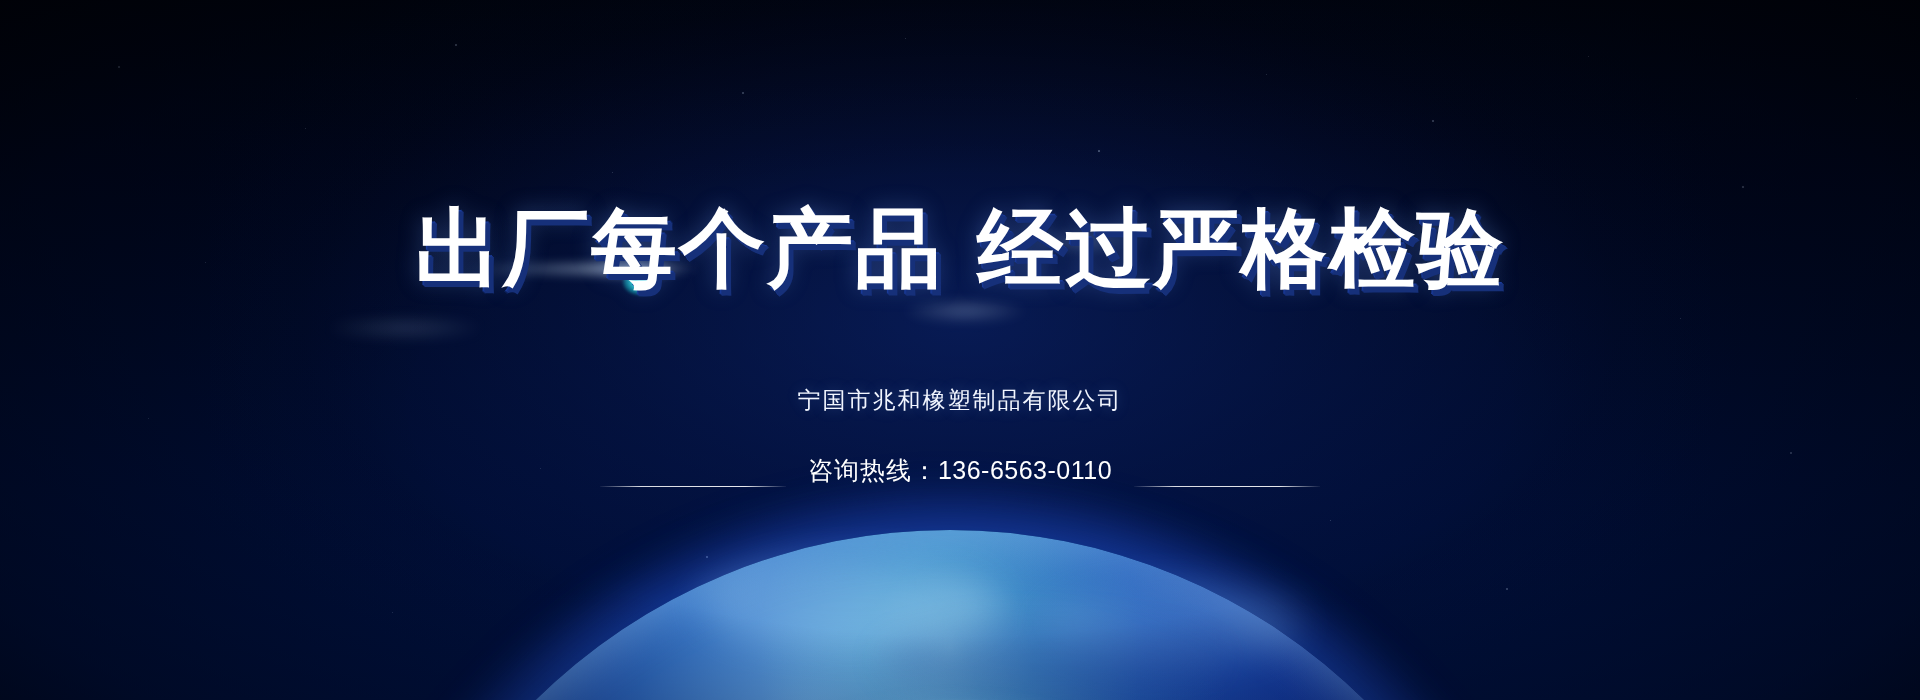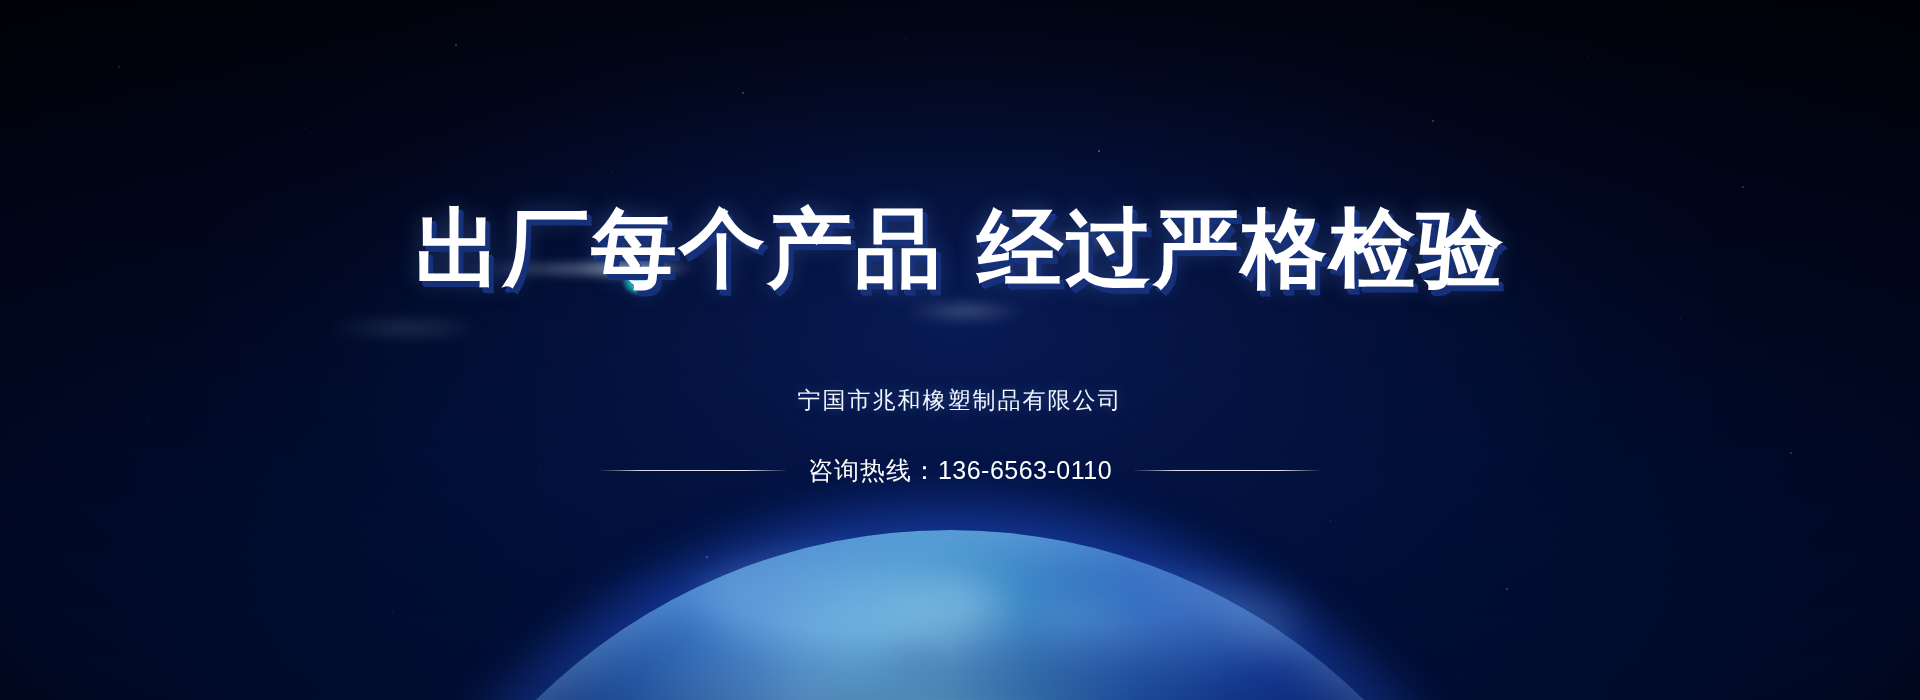--- a/index.html
+++ b/index.html
@@ -245,21 +245,21 @@
     font-weight: 400;
     letter-spacing: 2px;
     color: #f2f6ff;
     white-space: nowrap;
     text-shadow: 0 0 14px rgba(120, 170, 255, 0.30);
   }
 
   .hotline-row {
     margin-top: 38px;
     display: flex;
-    align-items: center;
+    align-items: flex-end;
     justify-content: center;
     gap: 22px;
     white-space: nowrap;
   }
   .rule {
     width: 186px;
     height: 1px;
     background: linear-gradient(90deg,
       rgba(255,255,255,0.05) 0%,
       rgba(255,255,255,0.85) 22%,

